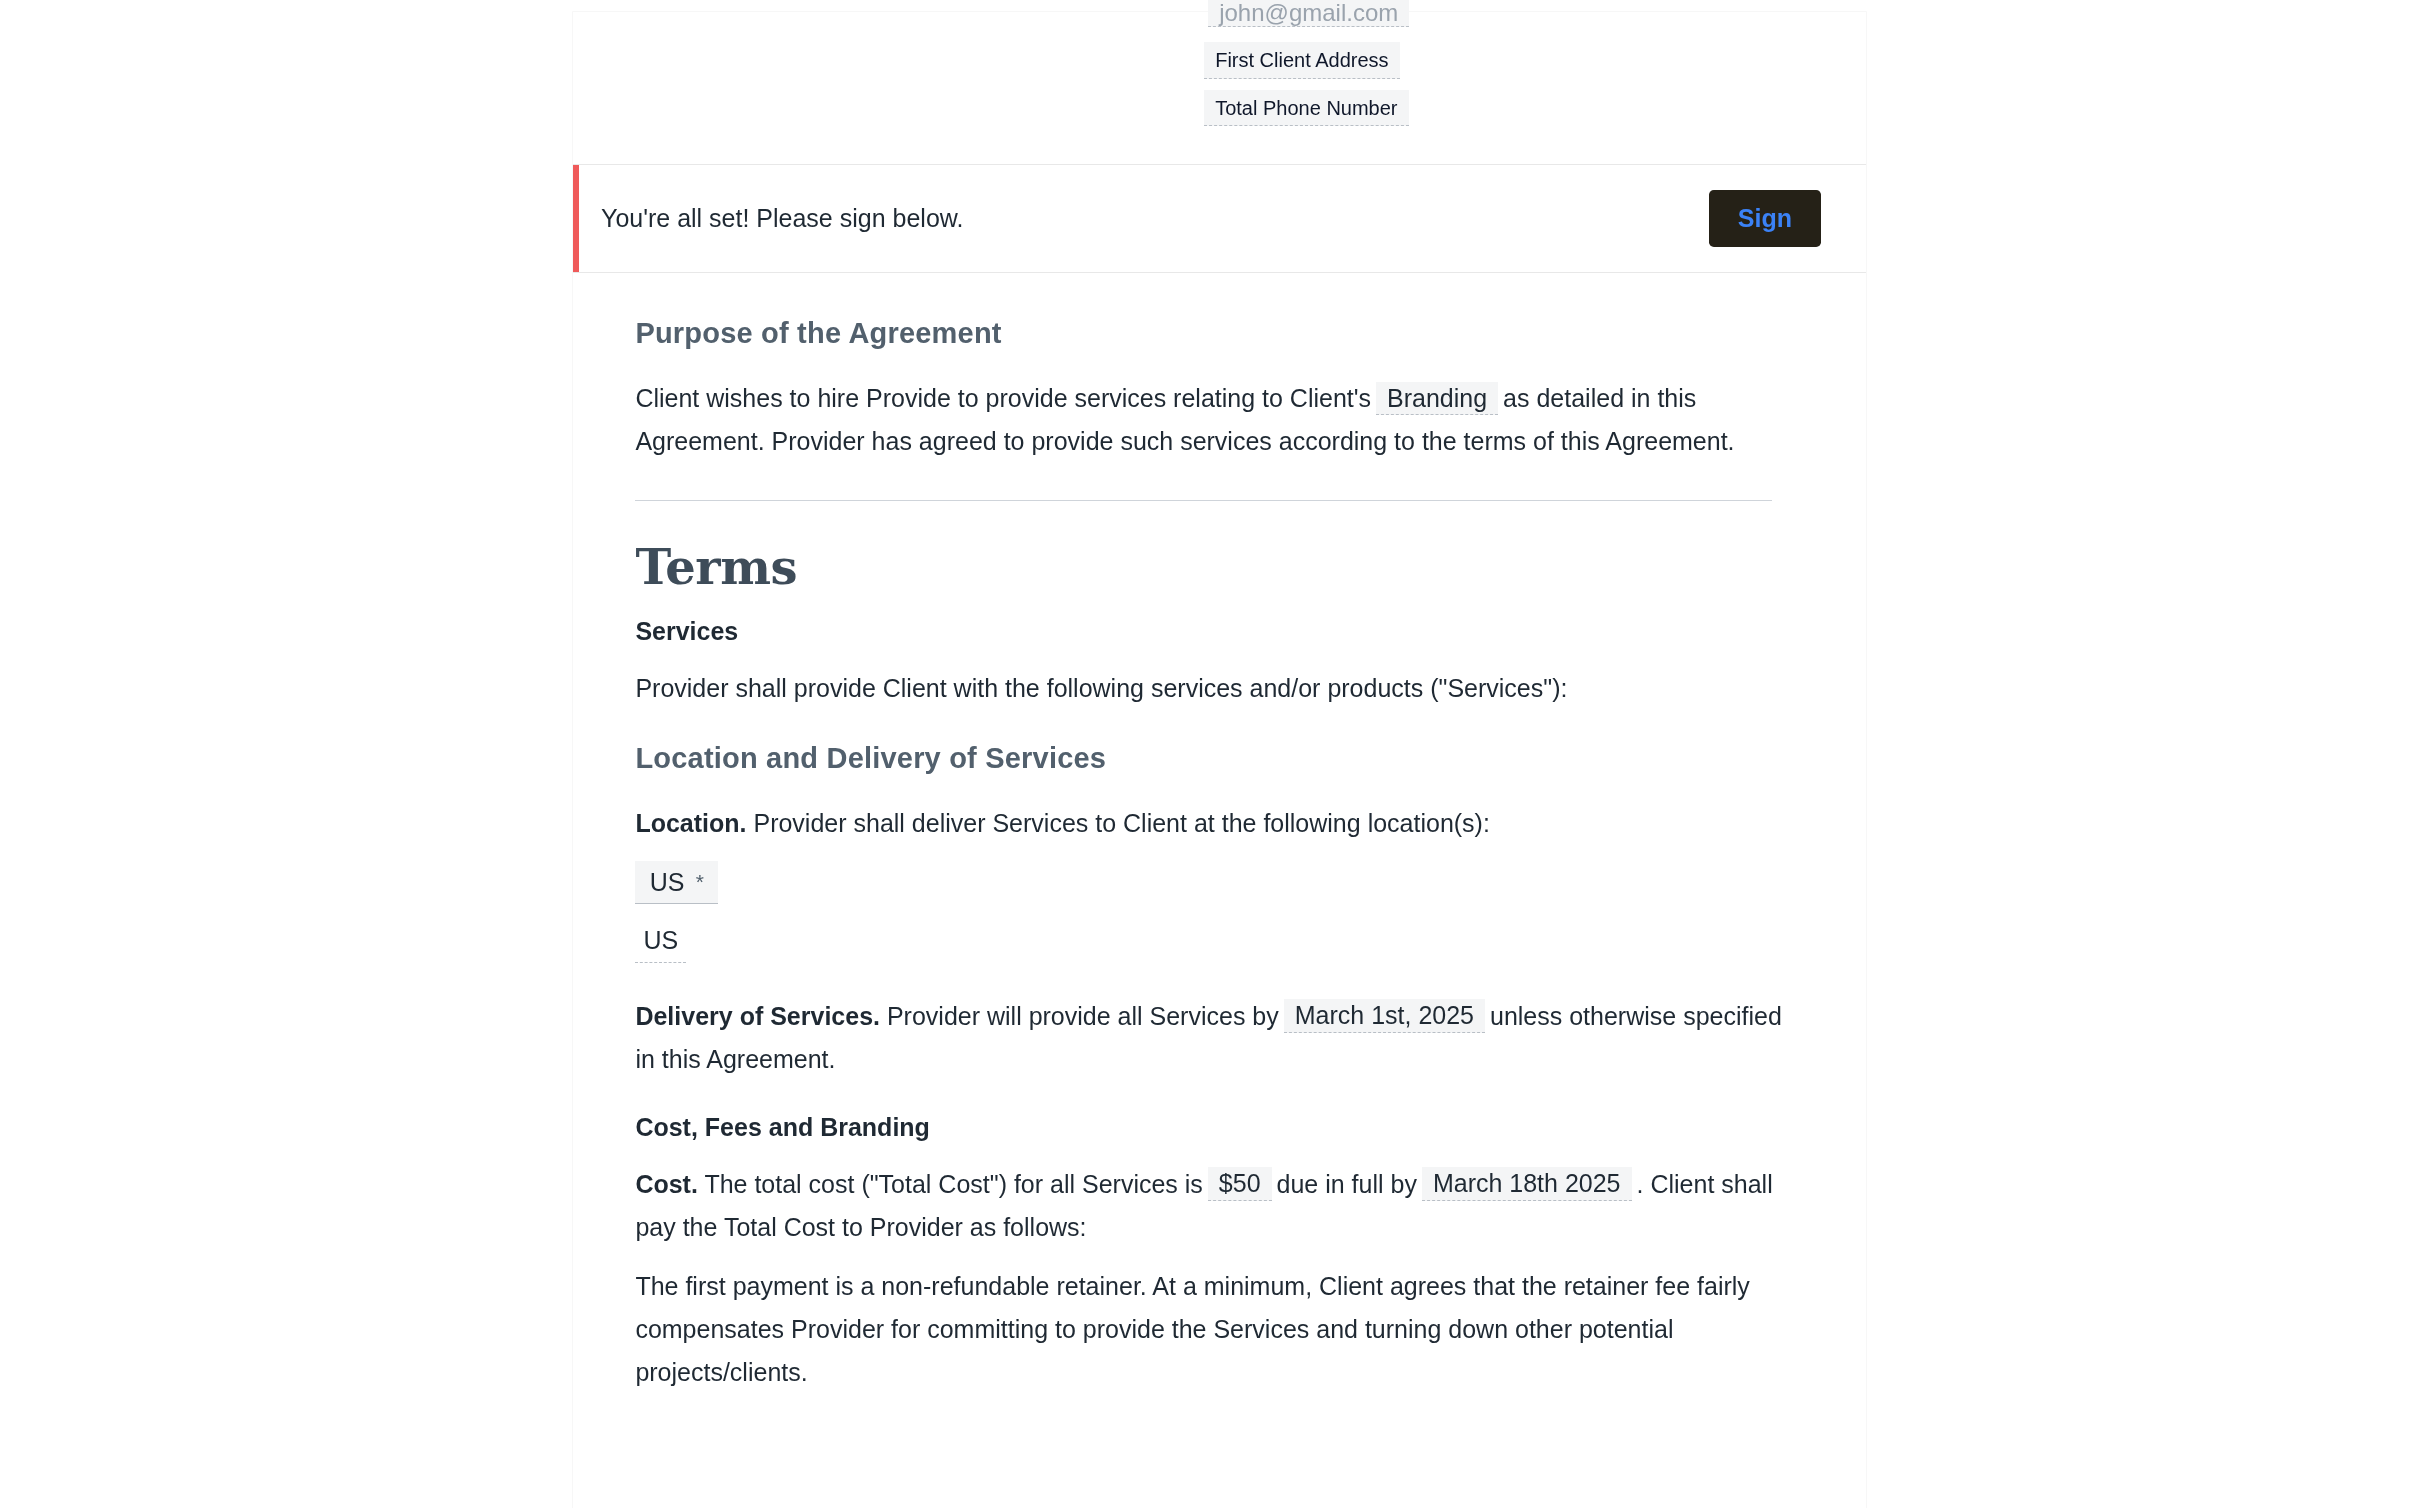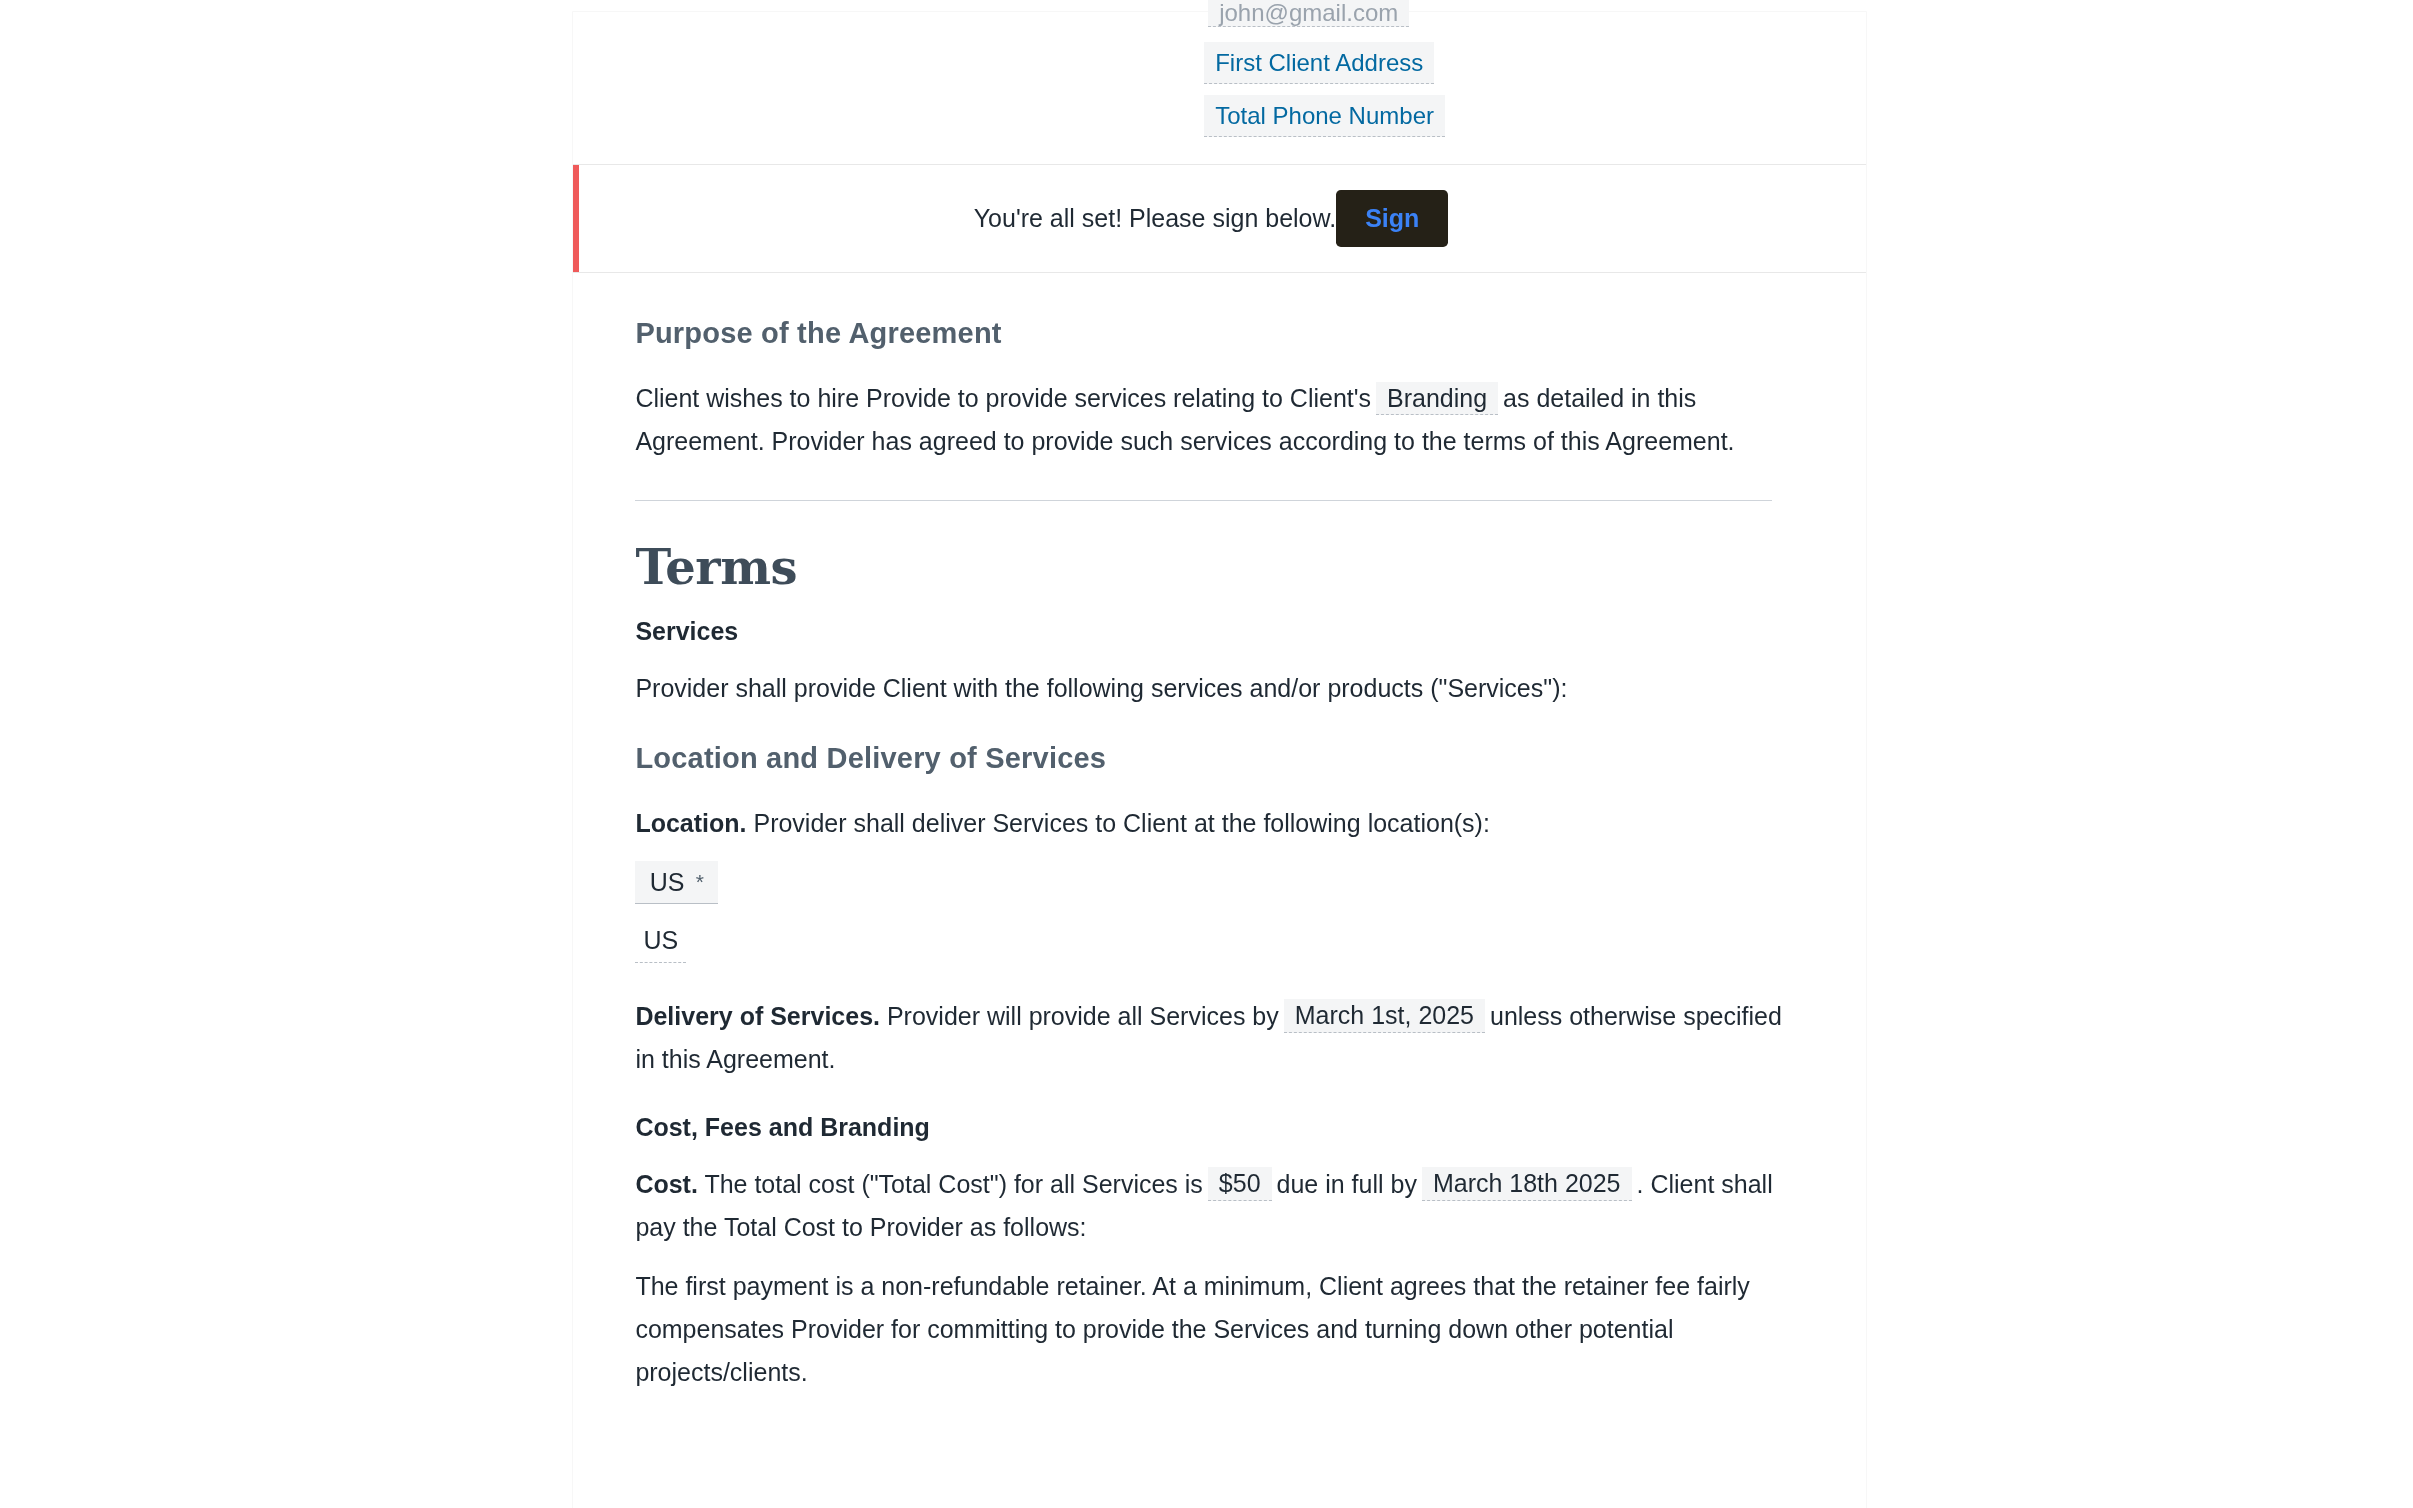--- a/index.html
+++ b/index.html
@@ -21,22 +21,22 @@
     position: absolute;
     left: 573px;
     top: 12px;
     width: 1293px;
     min-height: 1508px;
     background: #ffffff;
     box-shadow: 0 0 0 0.8px rgba(0,0,0,0.04);
   }
   .field-line {
     display: block;
-    font-size: 24px;
-    color: #0369a1;
+    font-size: 20px;
+    color: #0f172a;
     background: #f4f5f6;
     border-bottom: 1.6px dashed #b9bfc6;
     padding: 4.8px 11.2px 4.8px 11.2px;
     margin-bottom: 11.2px;
     width: fit-content;
     line-height: 1.3;
   }
   .field-clipped {
     position: absolute;
     left: 635px;
@@ -61,21 +61,21 @@
     left: 573px;
     top: 164px;
     width: 1293px;
     height: 109px;
     box-sizing: border-box;
     background: #ffffff;
     border-top: 0.8px solid #e8e8e8;
     border-bottom: 0.8px solid #e8e8e8;
     display: flex;
     align-items: center;
-    justify-content: center;
+    justify-content: space-between;
     padding: 0 45px 0 28px;
   }
   .sign-banner::before {
     content: "";
     position: absolute;
     left: 0;
     top: 0;
     bottom: 0;
     width: 6.4px;
     background: #ef5a5a;

